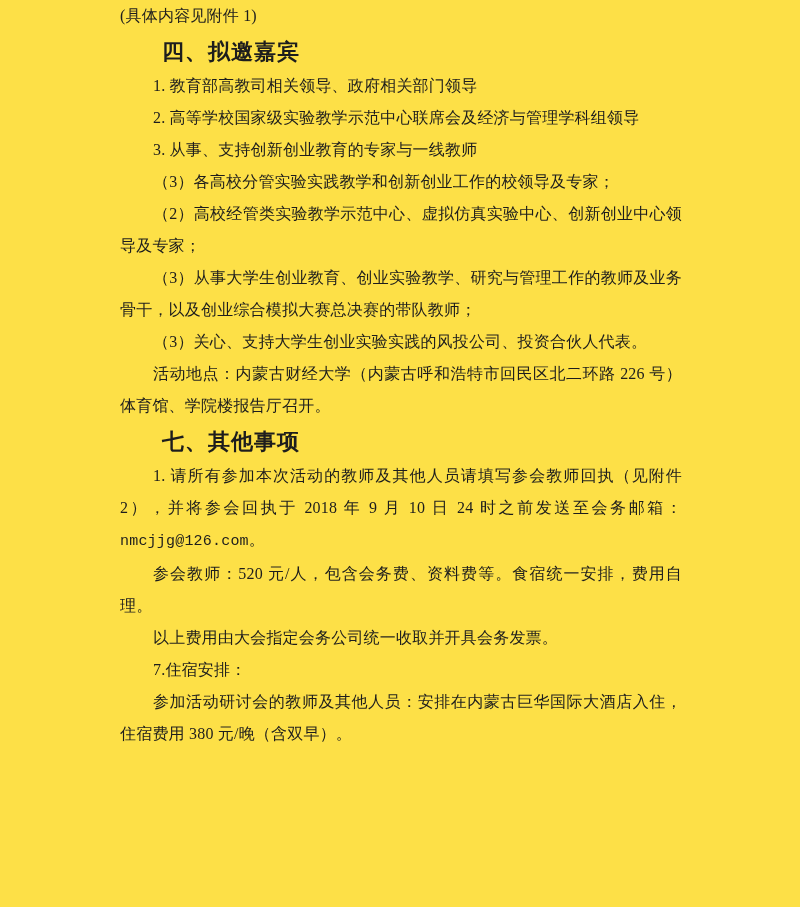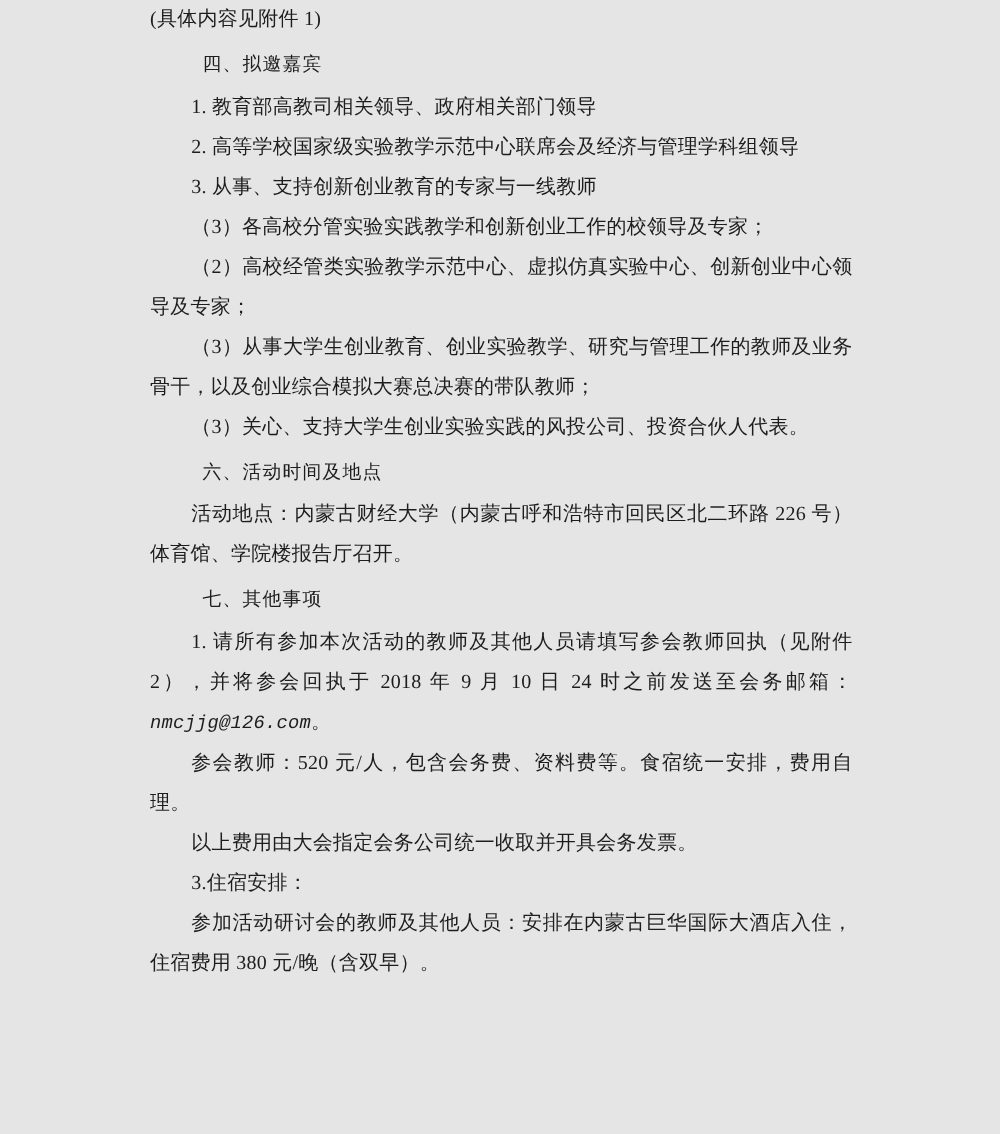--- a/index.html
+++ b/index.html
@@ -13,48 +13,47 @@
     overflow: hidden;
     font-family: "Liberation Serif", serif;
     color: #1d1d1d;
   }
   .page {
     box-sizing: border-box;
     width: 800px;
     height: 907px;
     padding: 0 118px 0 120px;
     overflow: hidden;
-    background: #e5e5e5;
+    background: #fde047;
   }
   .note, .para {
     margin: 0;
     font-size: 16px;
     line-height: 32px;
     text-align: justify;
     text-align-last: left;
     letter-spacing: 0.2px;
   }
   .note {
     text-indent: 0;
   }
   .para {
     text-indent: 33px;
   }
   .heading {
     margin: 2px 0 0 0;
-    font-size: 15px;
-    font-weight: normal;
+    font-size: 22px;
+    font-weight: bold;
     line-height: 36px;
     text-indent: 42px;
     letter-spacing: 1px;
   }
   .mono {
     font-family: "Liberation Mono", monospace;
     font-size: 15px;
-    font-style: italic;
   }
 </style>
 </head>
 <body>
 
 <div class="page">
 
   <p class="note">(具体内容见附件 1)</p>
 
   <h2 class="heading">四、拟邀嘉宾</h2>
@@ -62,29 +61,28 @@
   <p class="para">1. 教育部高教司相关领导、政府相关部门领导</p>
   <p class="para">2. 高等学校国家级实验教学示范中心联席会及经济与管理学科组领导</p>
   <p class="para">3. 从事、支持创新创业教育的专家与一线教师</p>
 
 
   <p class="para">（3）各高校分管实验实践教学和创新创业工作的校领导及专家；</p>
   <p class="para">（2）高校经管类实验教学示范中心、虚拟仿真实验中心、创新创业中心领导及专家；</p>
   <p class="para">（3）从事大学生创业教育、创业实验教学、研究与管理工作的教师及业务骨干，以及创业综合模拟大赛总决赛的带队教师；</p>
   <p class="para">（3）关心、支持大学生创业实验实践的风投公司、投资合伙人代表。</p>
 
-  <h2 class="heading">六、活动时间及地点</h2>
 
   <p class="para">活动地点：内蒙古财经大学（内蒙古呼和浩特市回民区北二环路 226 号）体育馆、学院楼报告厅召开。</p>
 
   <h2 class="heading">七、其他事项</h2>
 
   <p class="para">
     <span>1. 请所有参加本次活动的教师及其他人员请填写参会教师回执（见附件 2），并将参会回执于 2018 年 9 月 10 日 24 时之前发送至会务邮箱：</span><span class="mono">nmcjjg@126.com</span><span>。</span>
   </p>
 
   <p class="para">参会教师：520 元/人，包含会务费、资料费等。食宿统一安排，费用自理。</p>
   <p class="para">以上费用由大会指定会务公司统一收取并开具会务发票。</p>
 
-  <p class="para">3.住宿安排：</p>
+  <p class="para">7.住宿安排：</p>
   <p class="para">参加活动研讨会的教师及其他人员：安排在内蒙古巨华国际大酒店入住，住宿费用 380 元/晚（含双早）。</p>
 
 </div>
 
 </body></html>

